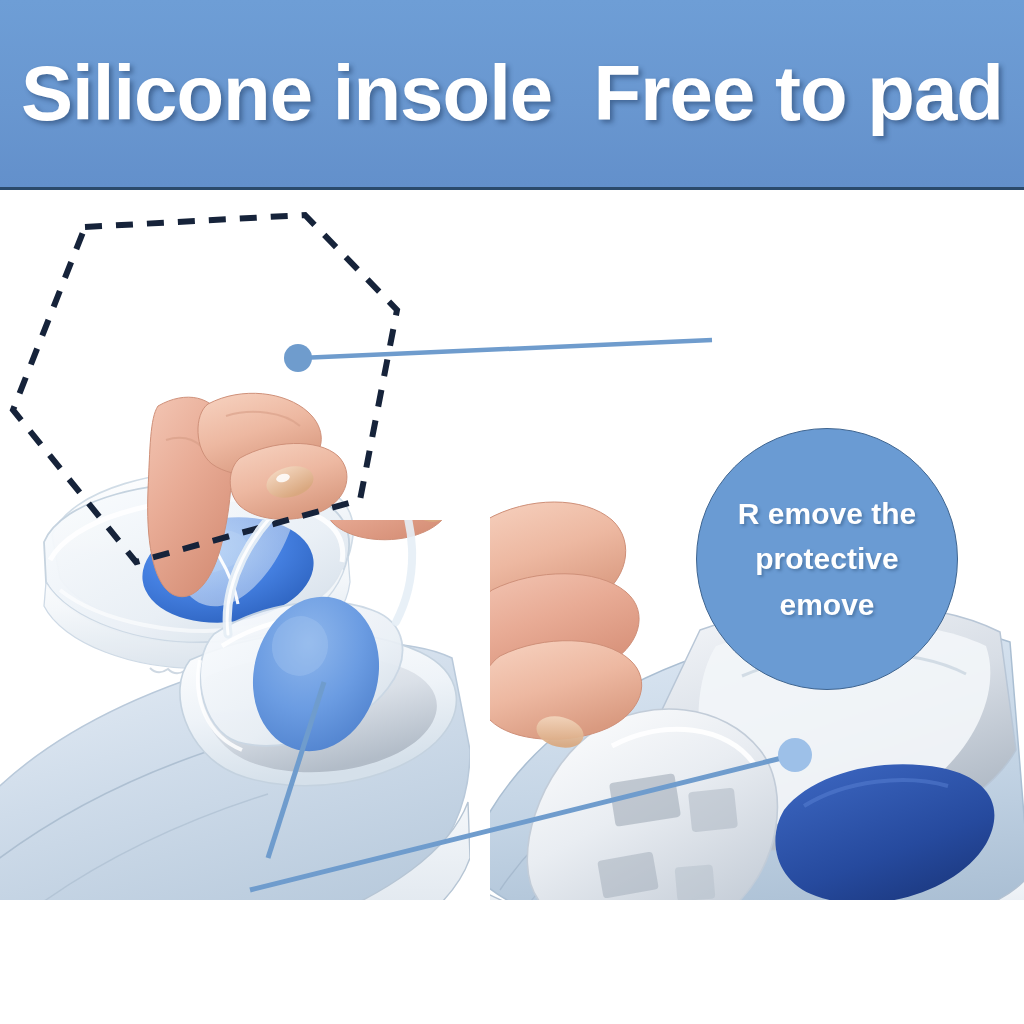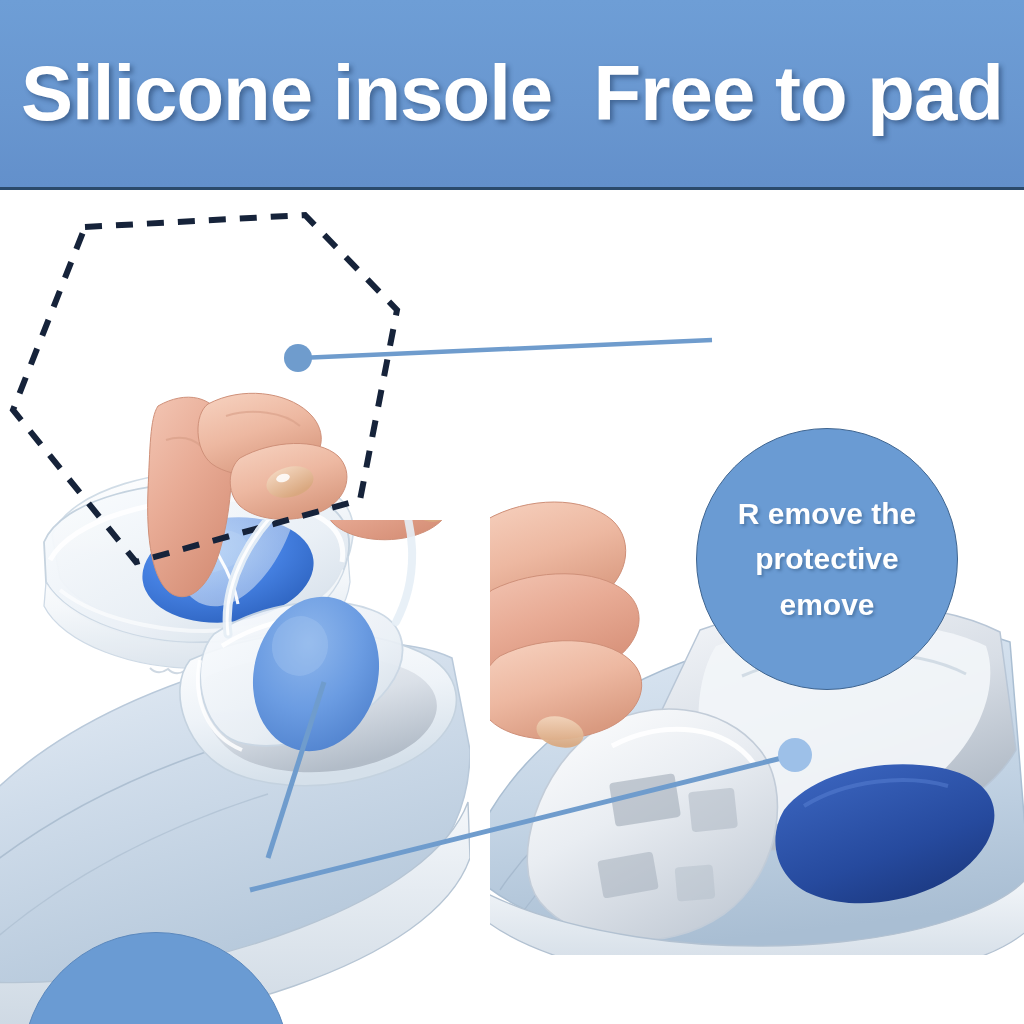--- a/index.html
+++ b/index.html
@@ -1,18 +1,18 @@
 <!DOCTYPE html>
 <html><head>
 <meta charset="utf-8">
 <style>
   html,body{margin:0;padding:0;background:#fff;}
   body{width:1024px;height:1024px;overflow:hidden;
        font-family:"Liberation Sans","DejaVu Sans",sans-serif;}
-  #stage{position:relative;width:1024px;height:1024px;background:#701a75;overflow:hidden;}
+  #stage{position:relative;width:1024px;height:900px;background:#701a75;overflow:hidden;}
 
   
   .header-band{
     position:absolute;left:0;top:0;width:1024px;height:190px;
     background:linear-gradient(180deg,#6e9ed6 0%,#6997d0 55%,#6390cb 100%);
     border-bottom:3px solid #2b4a6b;
     box-sizing:border-box;
   }
   .header-title{
     position:absolute;left:0;top:0;width:1024px;height:187px;

